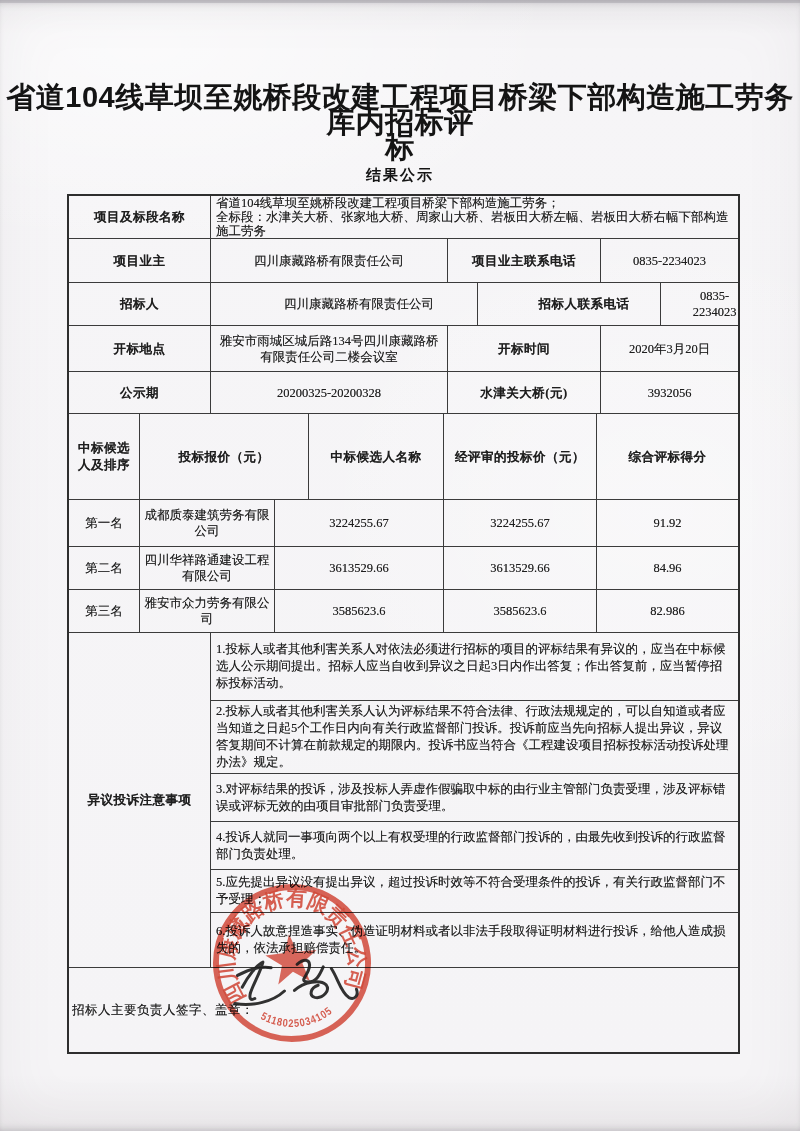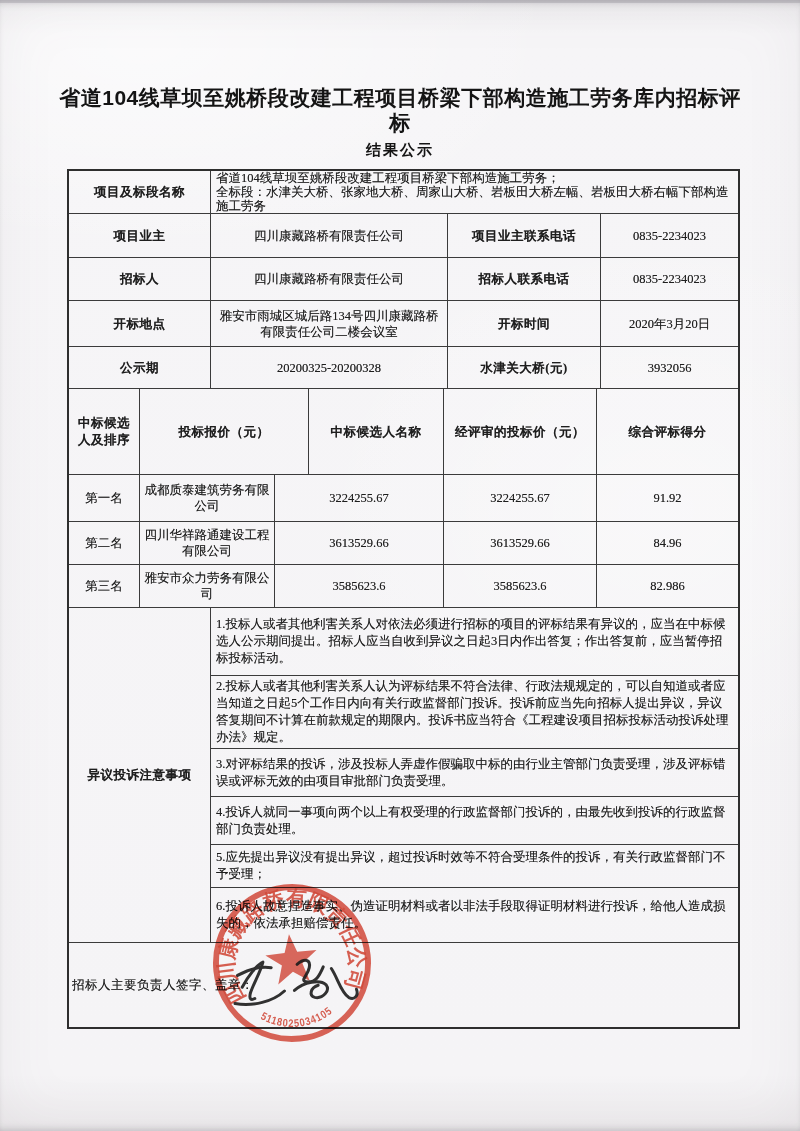--- a/index.html
+++ b/index.html
@@ -12,21 +12,21 @@
       linear-gradient(180deg,#edecee 0%,#f6f5f7 3%,#f5f4f6 95%,#eceaec 100%);
     box-shadow: inset 0 8px 10px -8px rgba(100,95,105,.55),
                 inset 0 -6px 8px -6px rgba(100,95,105,.4),
                 inset 0 0 60px rgba(125,120,132,.08);
     font-family:"Liberation Serif", serif;
     color:#1e1e1e;
   }
   .page::before{content:"";position:absolute;top:0;left:0;right:0;height:3px;background:rgba(150,145,155,.35);}
 
   .title{padding-top:85px;text-align:center;font-family:"Liberation Sans",sans-serif;
-         font-weight:700;font-size:21px;line-height:25px;color:#141414;letter-spacing:.5px;}
+         font-weight:700;font-size:29px;line-height:25px;color:#141414;letter-spacing:.5px;}
   .subtitle{margin-top:3px;text-align:center;font-family:"Liberation Sans",sans-serif;
             font-weight:700;font-size:15px;line-height:24px;color:#141414;letter-spacing:2px;}
 
   .tbl{position:relative;margin:7px 0 0 67px;width:673px;box-sizing:border-box;
        border:2px solid #2e2e2e;background:transparent;
        font-size:12.5px;text-shadow:0 0 .4px rgba(20,20,20,.55);}
   .tr{display:flex;width:100%;box-sizing:border-box;border-bottom:1px solid #3b3b3b;}
   .tr:last-child{border-bottom:none;}
   .td{box-sizing:border-box;border-right:1px solid #3b3b3b;display:flex;
       align-items:center;justify-content:center;text-align:center;
@@ -34,21 +34,21 @@
   .td:last-child{border-right:none;}
   .lab{font-weight:600;letter-spacing:.5px;}
   .grow{flex:1;}
   .wA{flex:none;width:142px;}
   .wV{flex:none;width:237px;}
   .wL2{flex:none;width:153px;}
   .wB1{flex:none;width:71px;line-height:17px;}
   .wB2{flex:none;width:135px;}
   .wB3{flex:none;width:169px;}
   .wB4{flex:none;width:153px;}
-  .r1{height:43px;} .r2{height:44px;} .r3{height:43px;} .r4{height:46px;} .r5{height:42px;}
+  .r1{height:43px;} .r2{height:44px;} .r3{height:43px;gap:30px;} .r4{height:46px;} .r5{height:42px;}
   .rh{height:86px;} .rc1{height:47px;} .rc2{height:43px;} .rc3{height:43px;}
   .rnotice{height:335px;} .rsig{height:84px;}
   .leftval{justify-content:flex-start;text-align:left;white-space:pre-line;line-height:14px;padding:0 5px;}
   .notice-items{flex:1;display:flex;flex-direction:column;box-sizing:border-box;}
   .nitem{box-sizing:border-box;display:flex;align-items:center;text-align:left;
          padding:0 5px;line-height:17px;border-bottom:1px solid #3b3b3b;}
   .nitem:last-child{border-bottom:none;}
   .n1{height:68px;} .n2{height:73px;} .n3{height:48px;} .n4{height:48px;} .n5{height:43px;} .n6{flex:1;}
   .sigcell{justify-content:flex-start;text-align:center;padding-left:3px;letter-spacing:.5px;}
 

